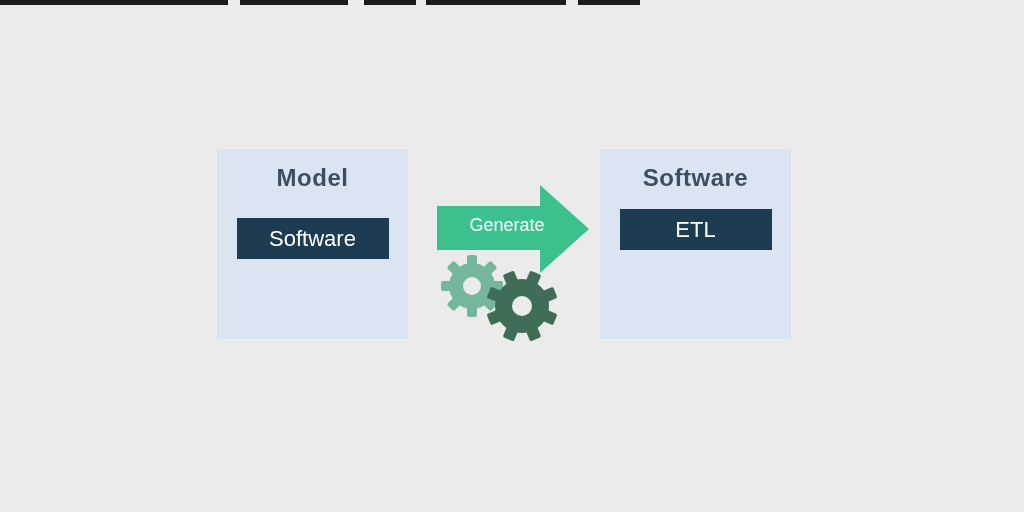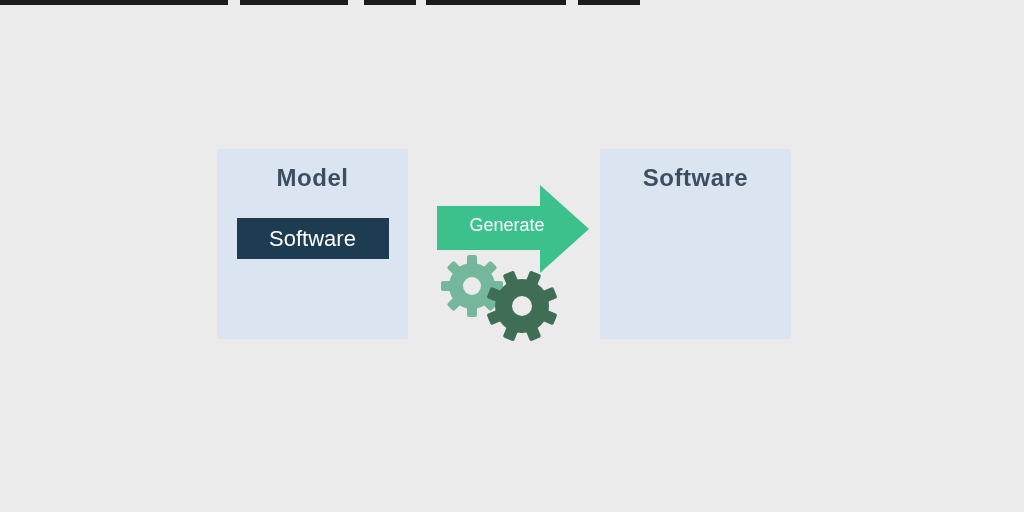--- a/index.html
+++ b/index.html
@@ -114,15 +114,18 @@
       <rect x="-6" y="-36" width="12" height="15" rx="2" transform="rotate(247.5)"></rect>
       <rect x="-6" y="-36" width="12" height="15" rx="2" transform="rotate(292.5)"></rect>
       <rect x="-6" y="-36" width="12" height="15" rx="2" transform="rotate(337.5)"></rect>
       <circle r="27"></circle>
       <circle r="10" fill="#ebebeb"></circle>
     </g>
   </svg>
 
   <div class="panel right">
     <div class="panel-title">Software</div>
+    <div class="item-box second">
+      <span>ETL</span>
+    </div>
   </div>
 
 </div>
 
 </body></html>

